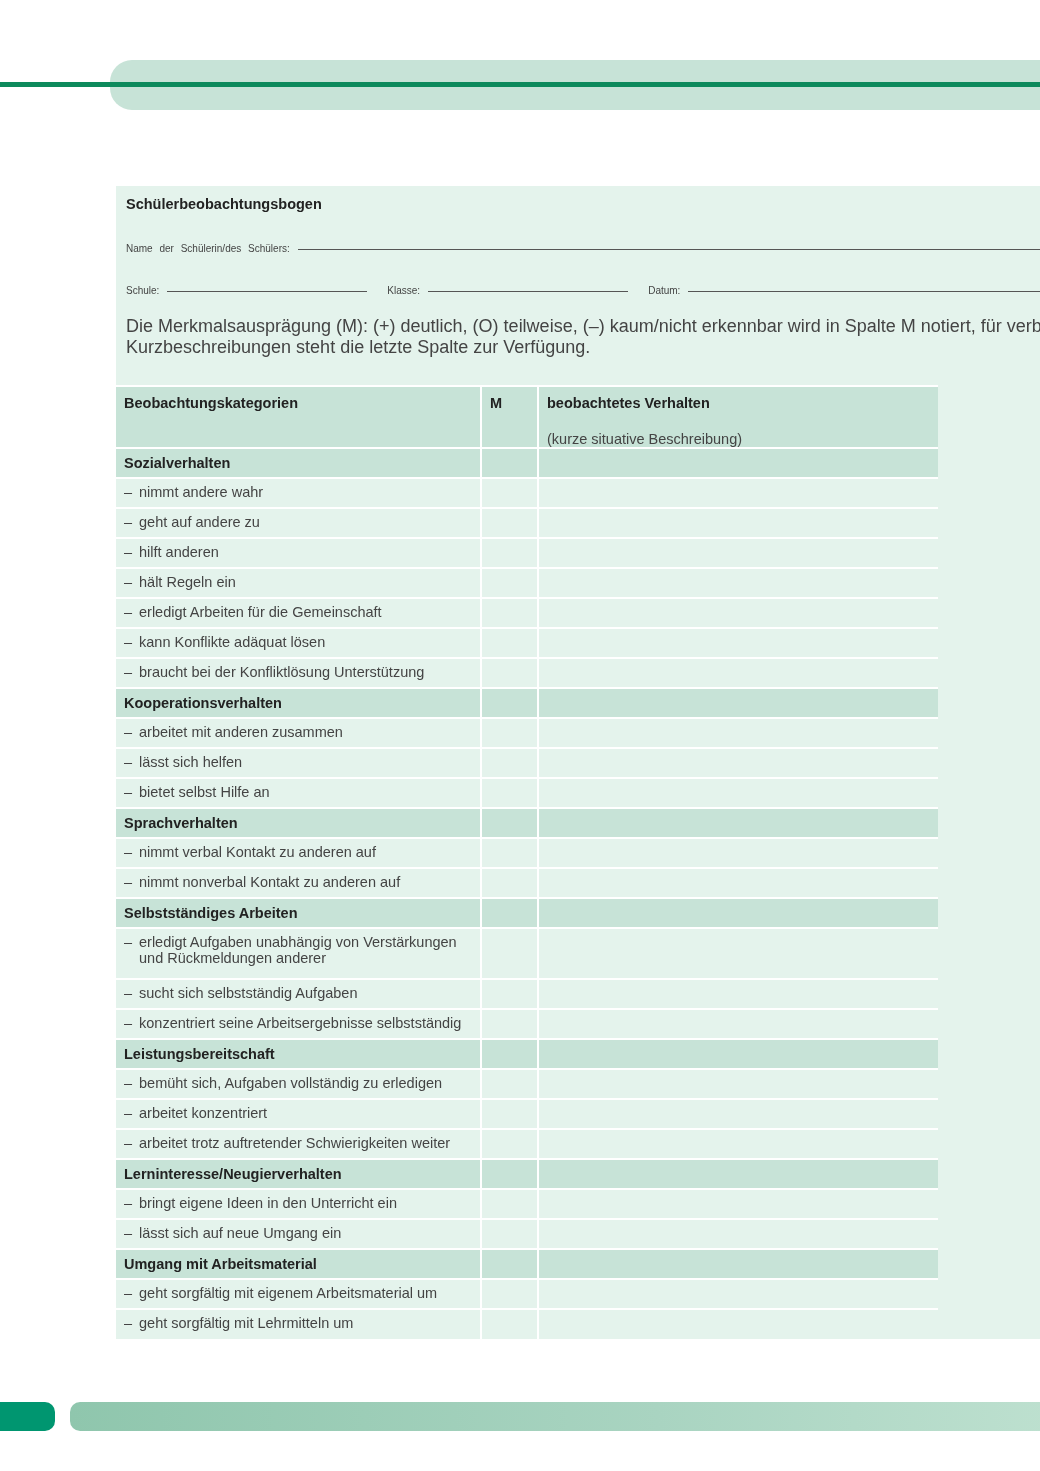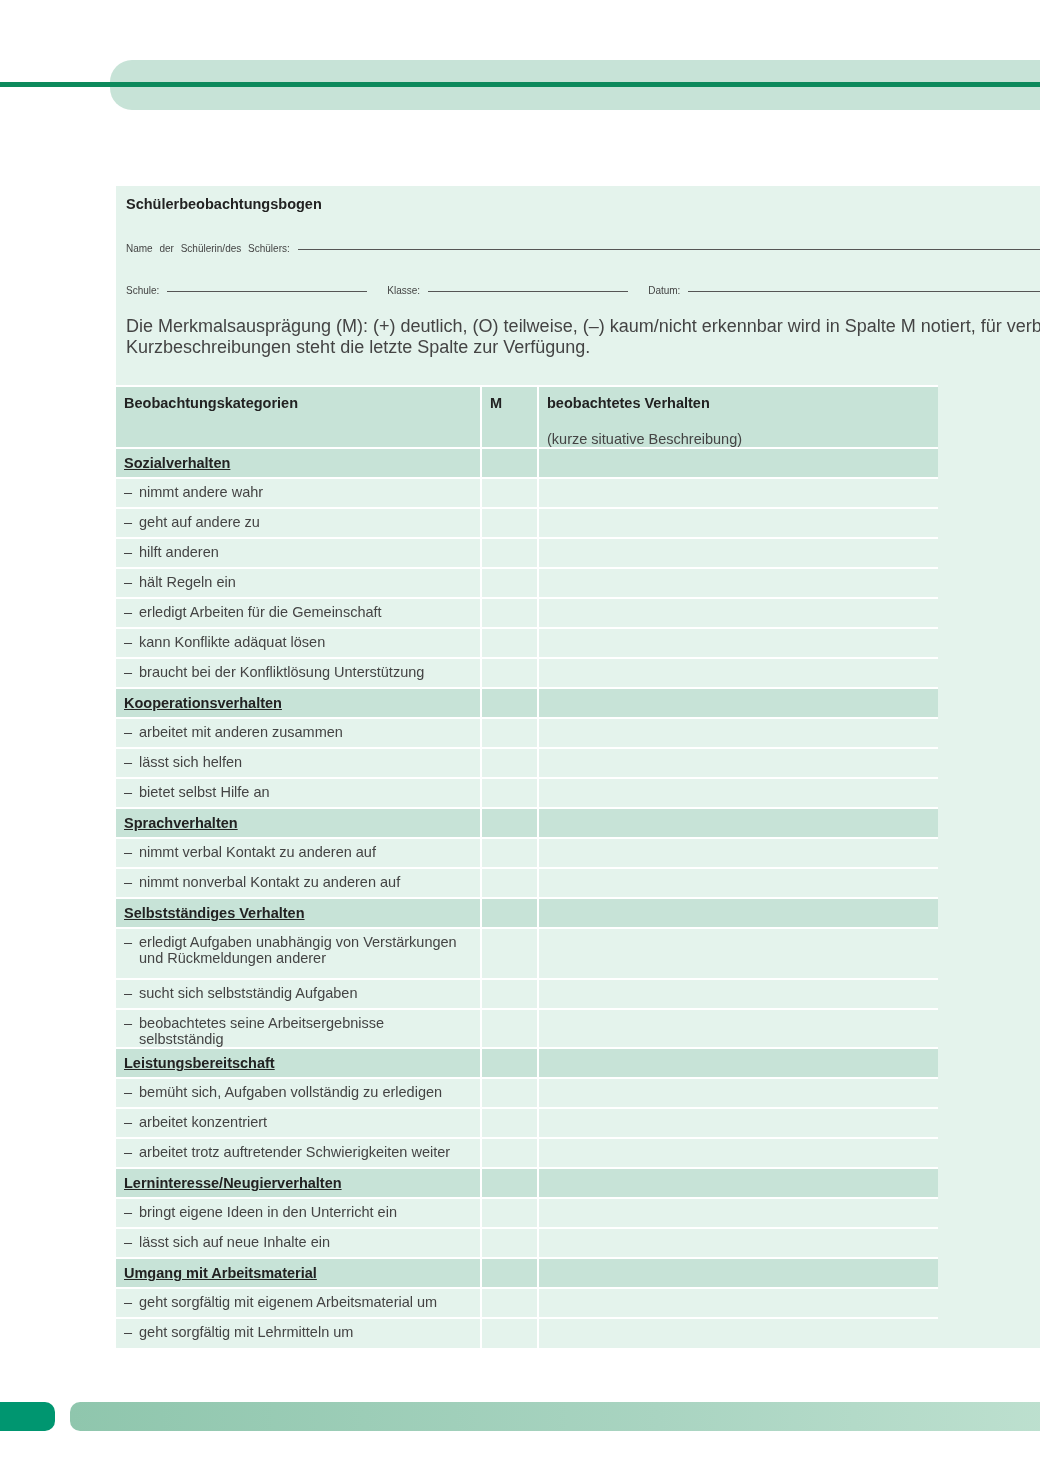--- a/index.html
+++ b/index.html
@@ -17,21 +17,21 @@
   .head-block { padding: 10px 10px 0 10px; height: 199px; }
   .title { font-weight: bold; font-size: 14.5px; color: #222; height: 36px; line-height: 16px; }
   .field-row { display: flex; align-items: flex-end; height: 22px; font-size: 10px; color: #444; margin-bottom: 20px; }
   .field-row .lbl { white-space: nowrap; margin-right: 8px; word-spacing: 4px; }
   .field-row .line { border-bottom: 1px solid #555; height: 1px; margin-bottom: 4px; }
   .note { font-size: 18px; line-height: 21px; color: #444; margin-top: 0; }
 
   table { border-collapse: collapse; width: 822px; table-layout: fixed; }
   td { border: 2px solid #ffffff; vertical-align: top; font-size: 14.5px; color: #444; padding: 5px 8px 0 8px; }
   tr.hdr td { background: #c7e3d7; height: 52px; padding-top: 8px; }
-  tr.cat td { background: #c7e3d7; height: 30px; font-weight: bold; color: #222; padding-top: 6px; text-decoration: underline; }
+  tr.cat td { background: #c7e3d7; height: 30px; font-weight: bold; color: #222; padding-top: 6px; }
   tr.item td { background: #e4f3ec; height: 30px; }
   tr.item.tall td { height: 51px; }
   .col1 { width: 365px; }
   .col2 { width: 57px; }
   .col3 { width: 400px; }
   td:first-child { border-left: 0; }
   td:last-child { border-right: 0; }
   tr:last-child td { border-bottom: 0; }
   .bold { font-weight: bold; color: #222; }
   .item-text { display: flex; }
@@ -206,21 +206,21 @@
           <td>
             <div class="item-text">
               <span class="dash">–</span>
               <span>nimmt nonverbal Kontakt zu anderen auf</span>
             </div>
           </td>
           <td></td>
           <td></td>
         </tr>
         <tr class="cat">
-          <td>Selbstständiges Verhalten</td>
+          <td>Selbstständiges Arbeiten</td>
           <td></td>
           <td></td>
         </tr>
         <tr class="item tall">
           <td>
             <div class="item-text">
               <span class="dash">–</span>
               <span>erledigt Aufgaben unabhängig von Verstärkungen und Rückmeldungen anderer</span>
             </div>
           </td>
@@ -234,21 +234,21 @@
               <span>sucht sich selbstständig Aufgaben</span>
             </div>
           </td>
           <td></td>
           <td></td>
         </tr>
         <tr class="item">
           <td>
             <div class="item-text">
               <span class="dash">–</span>
-              <span>beobachtetes seine Arbeitsergebnisse selbstständig</span>
+              <span>konzentriert seine Arbeitsergebnisse selbstständig</span>
             </div>
           </td>
           <td></td>
           <td></td>
         </tr>
         <tr class="cat">
           <td>Leistungsbereitschaft</td>
           <td></td>
           <td></td>
         </tr>
@@ -294,21 +294,21 @@
               <span>bringt eigene Ideen in den Unterricht ein</span>
             </div>
           </td>
           <td></td>
           <td></td>
         </tr>
         <tr class="item">
           <td>
             <div class="item-text">
               <span class="dash">–</span>
-              <span>lässt sich auf neue Inhalte ein</span>
+              <span>lässt sich auf neue Umgang ein</span>
             </div>
           </td>
           <td></td>
           <td></td>
         </tr>
         <tr class="cat">
           <td>Umgang mit Arbeitsmaterial</td>
           <td></td>
           <td></td>
         </tr>

